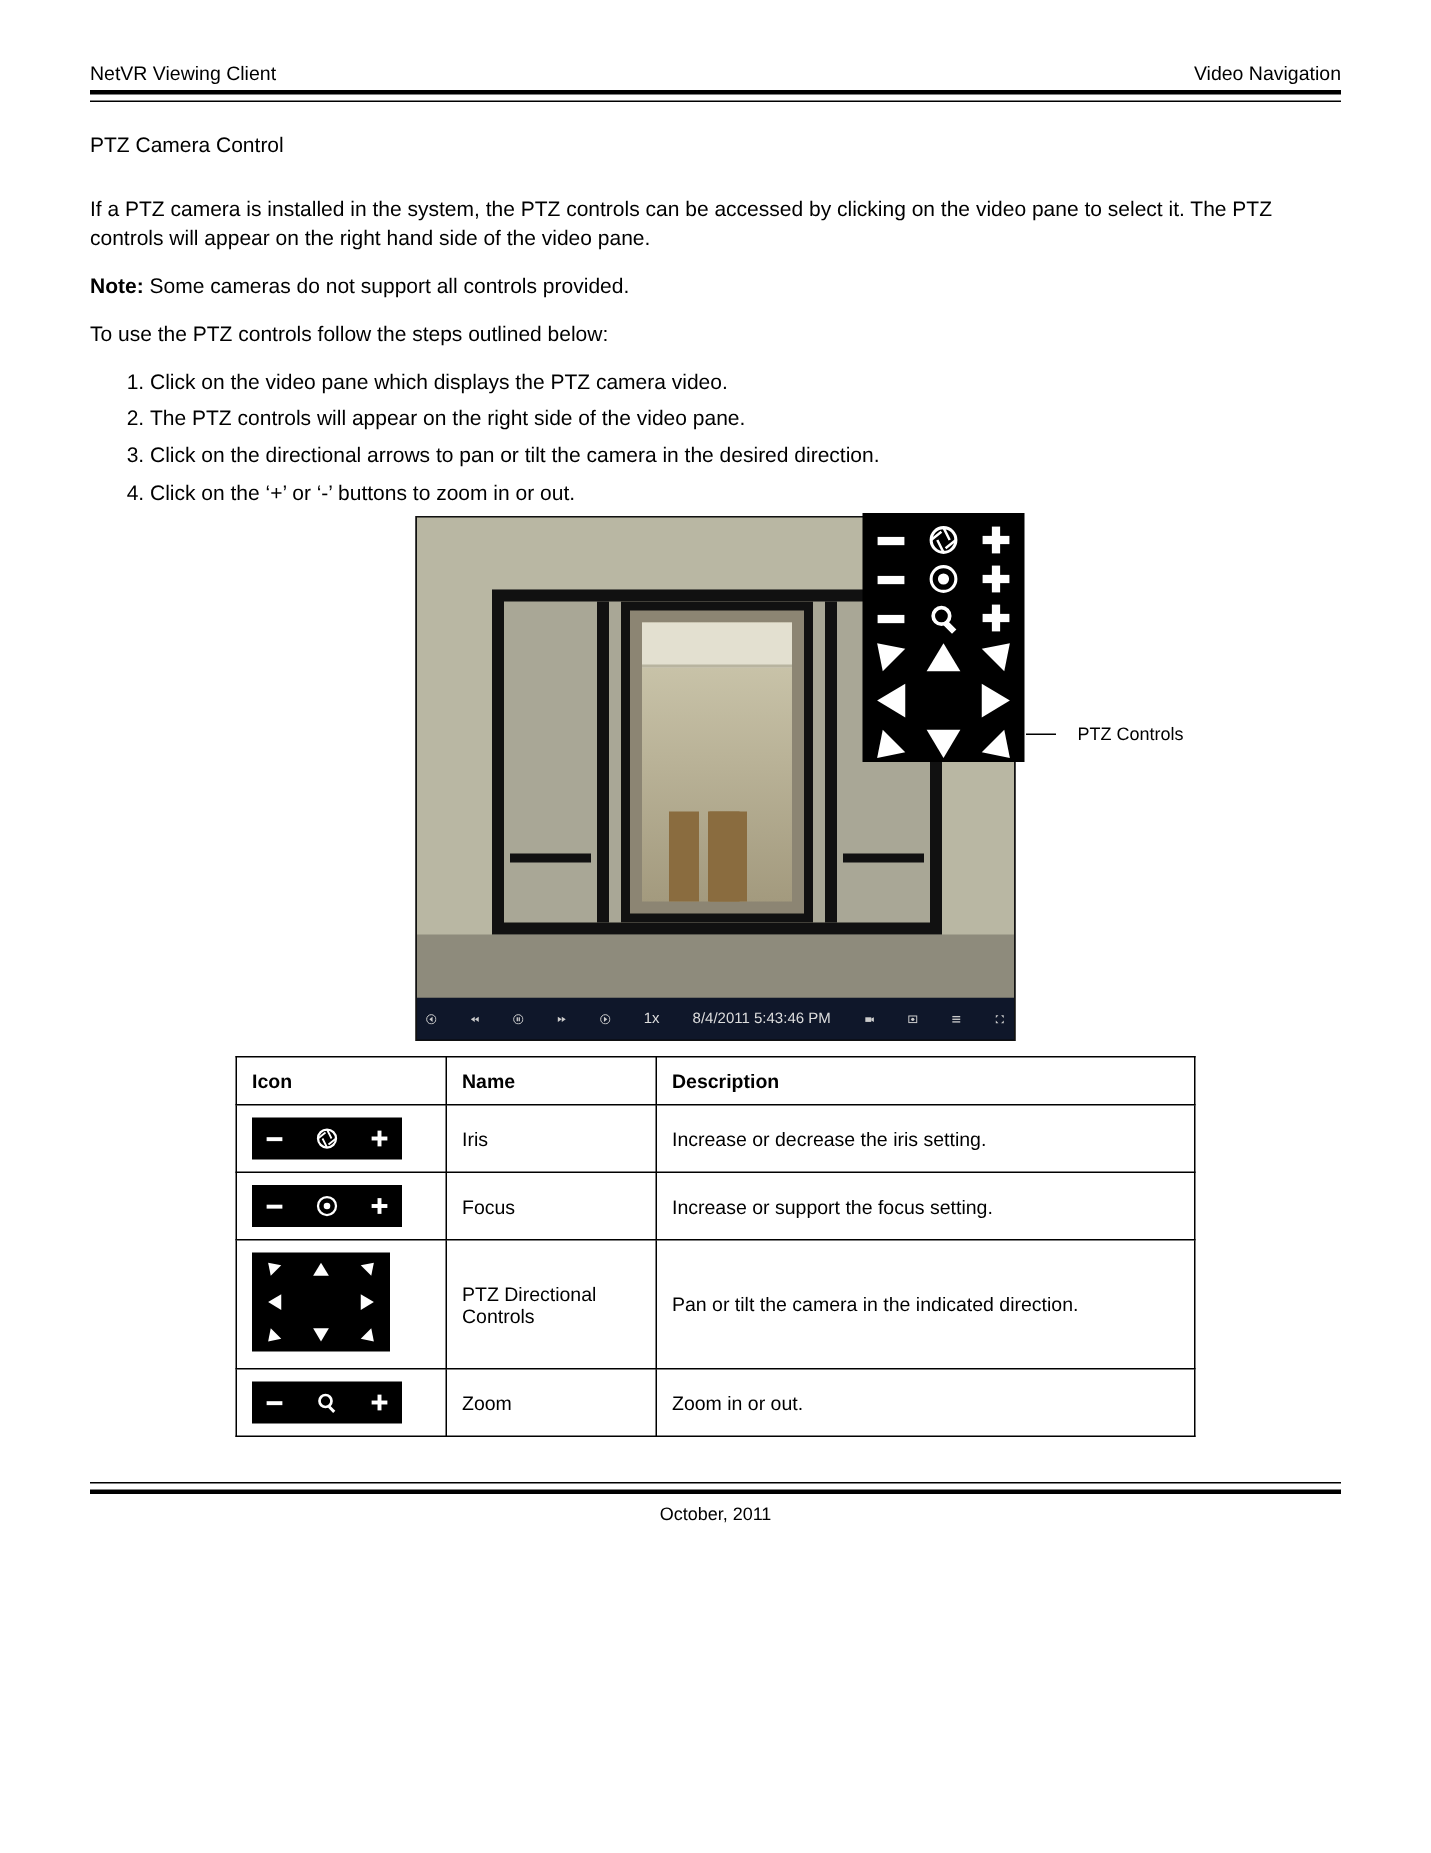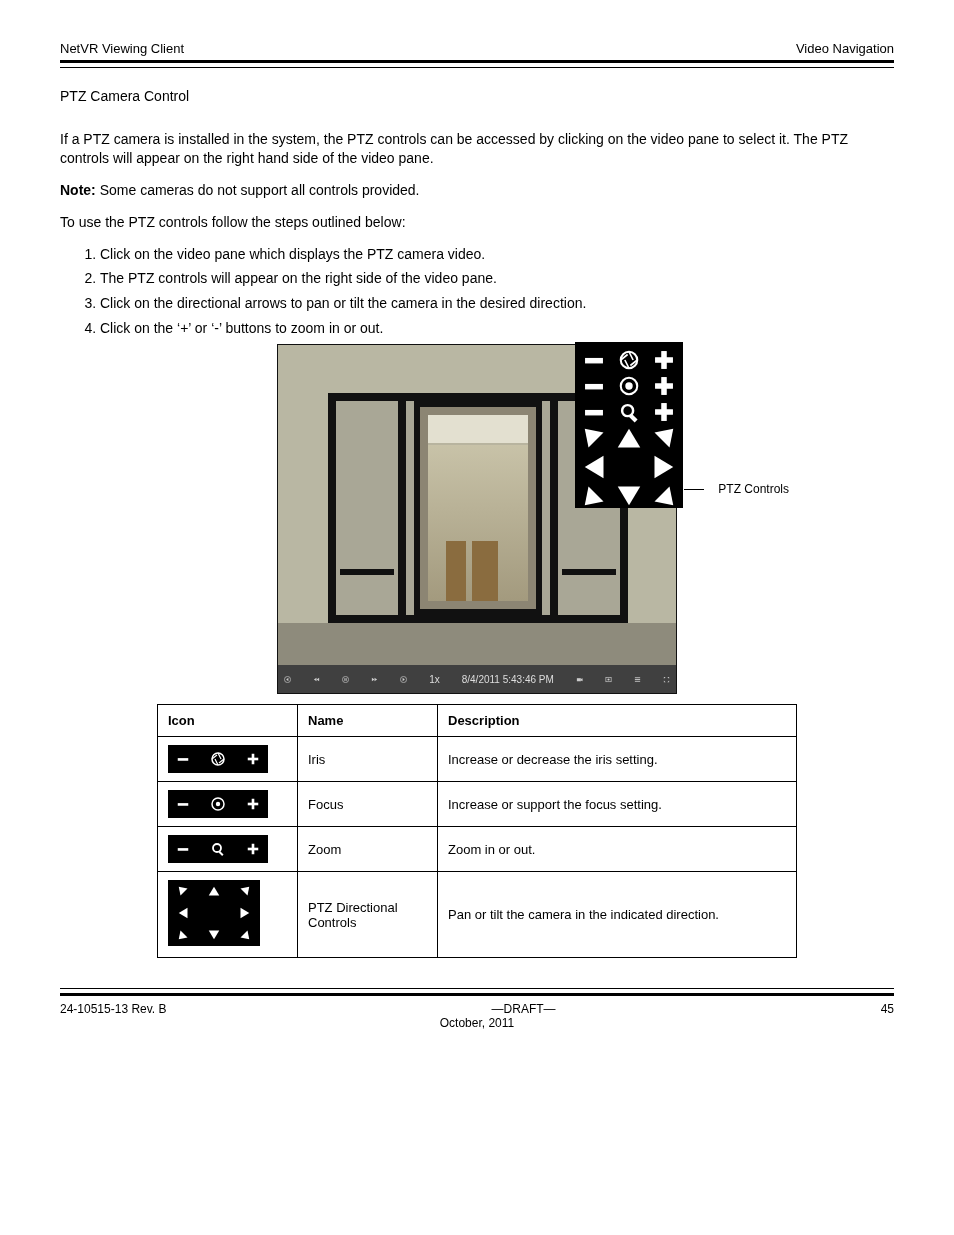--- a/index.html
+++ b/index.html
@@ -36,21 +36,21 @@
   .door-frame { position:absolute; left:50px; bottom:42px; width:300px; height:230px; border:8px solid #111; background:#a9a796; }
   .door-glass-left { position:absolute; left:0; top:0; width:70px; bottom:0; border-right:8px solid #111; }
   .door-glass-right { position:absolute; right:0; top:0; width:70px; bottom:0; border-left:8px solid #111; }
   .door-glass-left::after, .door-glass-right::after { content:""; position:absolute; left:4px; right:4px; bottom:40px; border-top:6px solid #111; }
   .door-center { position:absolute; left:78px; right:78px; top:0; bottom:0; border:6px solid #111; background:#8c8573; }
   .hallway { position:absolute; left:8px; right:8px; top:8px; bottom:8px; background:linear-gradient(#cfcab0,#a39a7e); }
   .ceiling-panel { position:absolute; top:0; left:0; right:0; height:30px; background:#e3e0d0; border-bottom:2px solid #b8b49f; }
   .hall-door { position:absolute; bottom:0; width:20px; height:60px; background:#8a6c3f; }
   .hd1{ left:18px; } .hd2{ left:45px; } .hd3{ right:30px; width:26px; }
 
-  .playbar { height:28px; background:#404040; display:flex; align-items:center; gap:22px; padding:0 6px; color:#fff; font-size:10px; }
+  .playbar { height:28px; background:#0f172a; display:flex; align-items:center; gap:22px; padding:0 6px; color:#fff; font-size:10px; }
   .pb-ico { width:16px; height:16px; display:flex; align-items:center; justify-content:center; }
   .pb-ico svg { fill:#ccc; }
   .ts { font-size:10px; color:#ddd; white-space:nowrap; }
 
   .ptz-panel {
     position:absolute; top:-2px; right:-108px;
     width:108px; background:#000; padding:6px 4px 2px 4px;
     display:flex; flex-direction:column; gap:2px;
   }
   .ptz-row { display:flex; justify-content:space-between; align-items:center; height:24px; padding:0 4px; }
@@ -340,92 +340,87 @@
                 <rect x="2" y="6.5" width="12" height="3"></rect>
                 <rect x="6.5" y="2" width="3" height="12"></rect>
               </svg>
         </span>
       </td>
       <td>Focus</td>
       <td>Increase or support the focus setting.</td>
     </tr>
     <tr>
       <td>
+        <span class="icon-chip-lg">
+          <span class="chip-cell" style="left:2px; top:2px;">
+                <svg viewBox="0 0 16 16" width="16" height="14">
+                  <polygon points="2,2 12,4 4,12"></polygon>
+                </svg>
+              </span>
+          <span class="chip-cell" style="left:32px; top:2px;">
+                <svg viewBox="0 0 16 16" width="16" height="14">
+                  <polygon points="8,2 14,12 2,12"></polygon>
+                </svg>
+              </span>
+          <span class="chip-cell" style="left:62px; top:2px;">
+                <svg viewBox="0 0 16 16" width="16" height="14">
+                  <polygon points="14,2 12,12 4,4"></polygon>
+                </svg>
+              </span>
+          <span class="chip-cell" style="left:2px; top:23px;">
+                <svg viewBox="0 0 16 16" width="16" height="14">
+                  <polygon points="2,8 12,2 12,14"></polygon>
+                </svg>
+              </span>
+          <span class="chip-cell" style="left:62px; top:23px;">
+                <svg viewBox="0 0 16 16" width="16" height="14">
+                  <polygon points="14,8 4,2 4,14"></polygon>
+                </svg>
+              </span>
+          <span class="chip-cell" style="left:2px; top:44px;">
+                <svg viewBox="0 0 16 16" width="16" height="14">
+                  <polygon points="2,14 4,4 12,12"></polygon>
+                </svg>
+              </span>
+          <span class="chip-cell" style="left:32px; top:44px;">
+                <svg viewBox="0 0 16 16" width="16" height="14">
+                  <polygon points="8,14 2,4 14,4"></polygon>
+                </svg>
+              </span>
+          <span class="chip-cell" style="left:62px; top:44px;">
+                <svg viewBox="0 0 16 16" width="16" height="14">
+                  <polygon points="14,14 4,12 12,4"></polygon>
+                </svg>
+              </span>
+        </span>
+      </td>
+      <td>PTZ Directional Controls</td>
+      <td>Pan or tilt the camera in the indicated direction.</td>
+    </tr>
+    <tr>
+      <td>
         <span class="icon-chip">
           <svg viewBox="0 0 16 16" width="14" height="14">
                 <rect x="2" y="7" width="12" height="3"></rect>
               </svg>
           <svg viewBox="0 0 16 16" width="16" height="16">
                 <circle cx="7" cy="7" r="4" fill="none" stroke="#fff" stroke-width="1.8"></circle>
                 <rect x="10" y="10" width="5" height="2" transform="rotate(45 10 10)"></rect>
               </svg>
           <svg viewBox="0 0 16 16" width="14" height="14">
                 <rect x="2" y="6.5" width="12" height="3"></rect>
                 <rect x="6.5" y="2" width="3" height="12"></rect>
               </svg>
         </span>
       </td>
       <td>Zoom</td>
       <td>Zoom in or out.</td>
     </tr>
-    <tr>
-      <td>
-        <span class="icon-chip-lg">
-          <span class="chip-cell" style="left:2px; top:2px;">
-                <svg viewBox="0 0 16 16" width="16" height="14">
-                  <polygon points="2,2 12,4 4,12"></polygon>
-                </svg>
-              </span>
-          <span class="chip-cell" style="left:32px; top:2px;">
-                <svg viewBox="0 0 16 16" width="16" height="14">
-                  <polygon points="8,2 14,12 2,12"></polygon>
-                </svg>
-              </span>
-          <span class="chip-cell" style="left:62px; top:2px;">
-                <svg viewBox="0 0 16 16" width="16" height="14">
-                  <polygon points="14,2 12,12 4,4"></polygon>
-                </svg>
-              </span>
-          <span class="chip-cell" style="left:2px; top:23px;">
-                <svg viewBox="0 0 16 16" width="16" height="14">
-                  <polygon points="2,8 12,2 12,14"></polygon>
-                </svg>
-              </span>
-          <span class="chip-cell" style="left:62px; top:23px;">
-                <svg viewBox="0 0 16 16" width="16" height="14">
-                  <polygon points="14,8 4,2 4,14"></polygon>
-                </svg>
-              </span>
-          <span class="chip-cell" style="left:2px; top:44px;">
-                <svg viewBox="0 0 16 16" width="16" height="14">
-                  <polygon points="2,14 4,4 12,12"></polygon>
-                </svg>
-              </span>
-          <span class="chip-cell" style="left:32px; top:44px;">
-                <svg viewBox="0 0 16 16" width="16" height="14">
-                  <polygon points="8,14 2,4 14,4"></polygon>
-                </svg>
-              </span>
-          <span class="chip-cell" style="left:62px; top:44px;">
-                <svg viewBox="0 0 16 16" width="16" height="14">
-                  <polygon points="14,14 4,12 12,4"></polygon>
-                </svg>
-              </span>
-        </span>
-      </td>
-      <td>PTZ Directional Controls</td>
-      <td>Pan or tilt the camera in the indicated direction.</td>
-    </tr>
   </tbody>
     </table>
 
   <div style="height:20px;"></div>
   <hr class="hr-foot-thin">
   <hr class="hr-foot-thick">
-  <div class="footer-row">
-    <span>24-10515-13 Rev. B</span>
-    <span>—DRAFT—</span>
-    <span>45</span>
-  </div>
   <div class="footer-row" style="justify-content:center; margin-top:0;">
     <span>October, 2011</span>
   </div>
 </div>
 
 </body></html>

